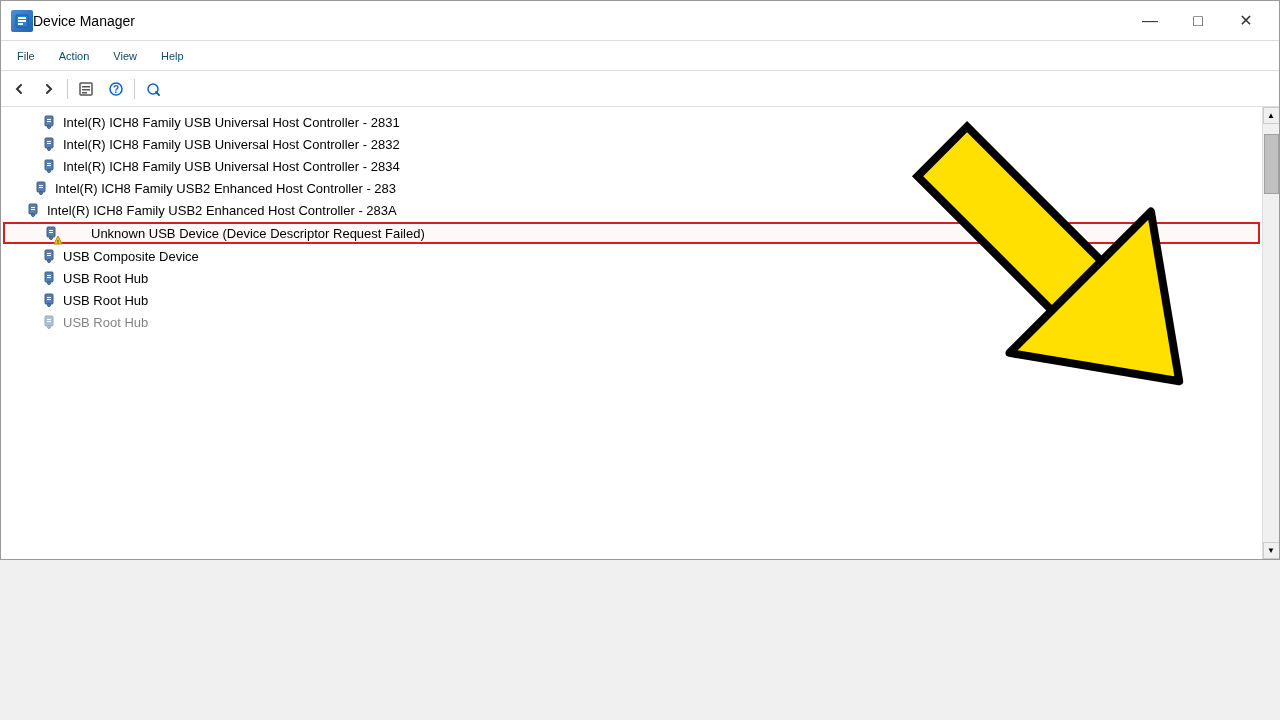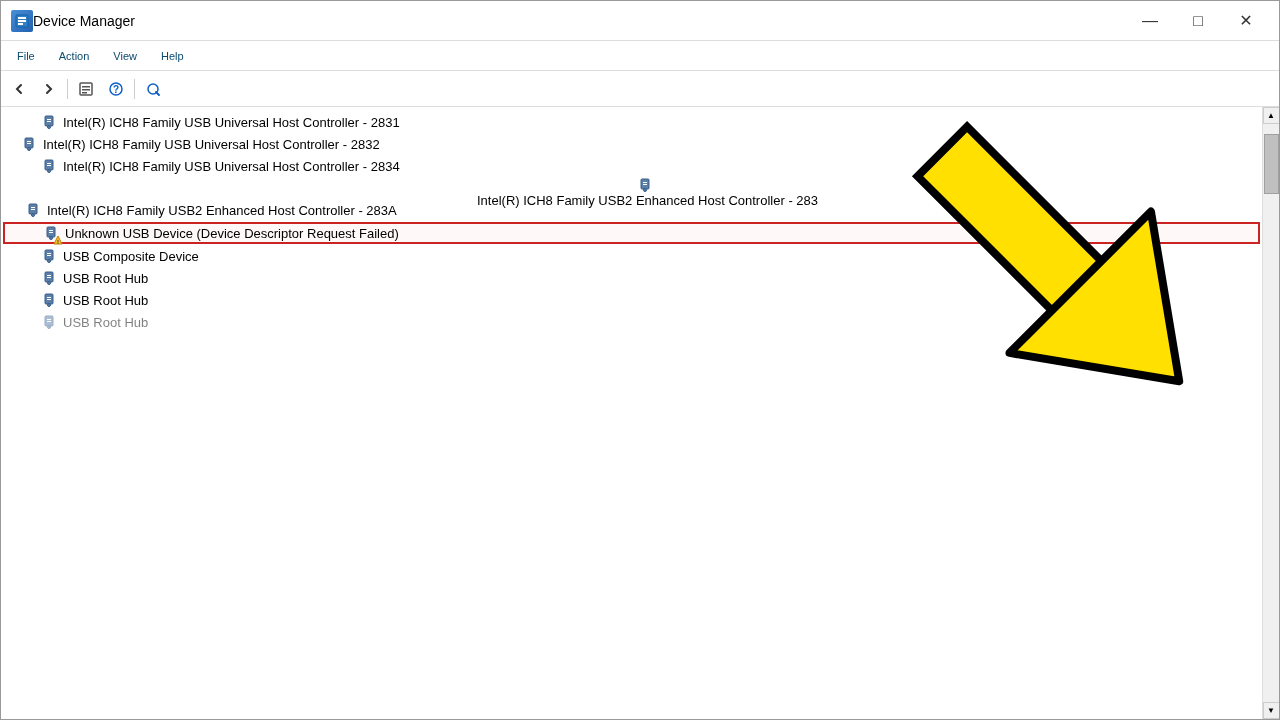--- a/index.html
+++ b/index.html
@@ -8,21 +8,21 @@
       height: 720px;
       overflow: hidden;
       font-family: 'Segoe UI', Arial, sans-serif;
       background: #f0f0f0;
       position: relative;
     }
 
     
     .window {
       width: 1280px;
-      height: 720px;
+      height: 560px;
       background: #fff;
       border: 1px solid #999;
       display: flex;
       flex-direction: column;
       position: relative;
     }
 
     .title-bar {
       height: 40px;
       background: #fff;
@@ -305,21 +305,21 @@
             <svg class="usb-icon" viewBox="0 0 16 16">
                 <rect x="4" y="2" width="8" height="10" rx="1" fill="#5a7fa8" stroke="#3a5f88" stroke-width="1"></rect>
                 <rect x="6" y="5" width="4" height="1" fill="white"></rect>
                 <rect x="6" y="7" width="4" height="1" fill="white"></rect>
                 <circle cx="8" cy="13" r="1.5" fill="#5a7fa8" stroke="#3a5f88" stroke-width="1"></circle>
               </svg>
           </div>
           <span class="device-label">Intel(R) ICH8 Family USB Universal Host Controller - 2831</span>
         </div>
 
-        <div class="device-item" style="padding-left:20px;">
+        <div class="device-item" style="padding-left:40px;">
           <div class="device-icon">
             <svg class="usb-icon" viewBox="0 0 16 16">
                 <rect x="4" y="2" width="8" height="10" rx="1" fill="#5a7fa8" stroke="#3a5f88" stroke-width="1"></rect>
                 <rect x="6" y="5" width="4" height="1" fill="white"></rect>
                 <rect x="6" y="7" width="4" height="1" fill="white"></rect>
                 <circle cx="8" cy="13" r="1.5" fill="#5a7fa8" stroke="#3a5f88" stroke-width="1"></circle>
               </svg>
           </div>
           <span class="device-label">Intel(R) ICH8 Family USB Universal Host Controller - 2832</span>
         </div>
@@ -329,21 +329,21 @@
             <svg class="usb-icon" viewBox="0 0 16 16">
                 <rect x="4" y="2" width="8" height="10" rx="1" fill="#5a7fa8" stroke="#3a5f88" stroke-width="1"></rect>
                 <rect x="6" y="5" width="4" height="1" fill="white"></rect>
                 <rect x="6" y="7" width="4" height="1" fill="white"></rect>
                 <circle cx="8" cy="13" r="1.5" fill="#5a7fa8" stroke="#3a5f88" stroke-width="1"></circle>
               </svg>
           </div>
           <span class="device-label">Intel(R) ICH8 Family USB Universal Host Controller - 2834</span>
         </div>
 
-        <div class="device-item" style="padding-left:32px;flex-direction:column;">
+        <div class="device-item" style="padding-left:32px;">
           <div class="device-icon">
             <svg class="usb-icon" viewBox="0 0 16 16">
                 <rect x="4" y="2" width="8" height="10" rx="1" fill="#5a7fa8" stroke="#3a5f88" stroke-width="1"></rect>
                 <rect x="6" y="5" width="4" height="1" fill="white"></rect>
                 <rect x="6" y="7" width="4" height="1" fill="white"></rect>
                 <circle cx="8" cy="13" r="1.5" fill="#5a7fa8" stroke="#3a5f88" stroke-width="1"></circle>
               </svg>
           </div>
           <span class="device-label">Intel(R) ICH8 Family USB2 Enhanced Host Controller - 283</span>
         </div>
@@ -353,21 +353,21 @@
             <svg class="usb-icon" viewBox="0 0 16 16">
                 <rect x="4" y="2" width="8" height="10" rx="1" fill="#5a7fa8" stroke="#3a5f88" stroke-width="1"></rect>
                 <rect x="6" y="5" width="4" height="1" fill="white"></rect>
                 <rect x="6" y="7" width="4" height="1" fill="white"></rect>
                 <circle cx="8" cy="13" r="1.5" fill="#5a7fa8" stroke="#3a5f88" stroke-width="1"></circle>
               </svg>
           </div>
           <span class="device-label">Intel(R) ICH8 Family USB2 Enhanced Host Controller - 283A</span>
         </div>
 
-        <div class="device-item highlighted" style="padding-left:38px; background:#fff8f8; border:2px solid #cc2222; margin: 1px 2px;">
+        <div class="device-item highlighted" style="padding-left:38px; background:#fff8f8; border:2px solid #cc2222; margin: 1px 2px; gap: 26px;">
           <div class="device-icon" style="position:relative;">
             <svg class="usb-icon" viewBox="0 0 16 16">
               <rect x="4" y="2" width="8" height="10" rx="1" fill="#5a7fa8" stroke="#3a5f88" stroke-width="1"></rect>
               <rect x="6" y="5" width="4" height="1" fill="white"></rect>
               <rect x="6" y="7" width="4" height="1" fill="white"></rect>
               <circle cx="8" cy="13" r="1.5" fill="#5a7fa8" stroke="#3a5f88" stroke-width="1"></circle>
             </svg>
 
             <div style="position:absolute; bottom:-2px; right:-4px; width:10px; height:10px;">
               <svg viewBox="0 0 10 10" width="10" height="10">

